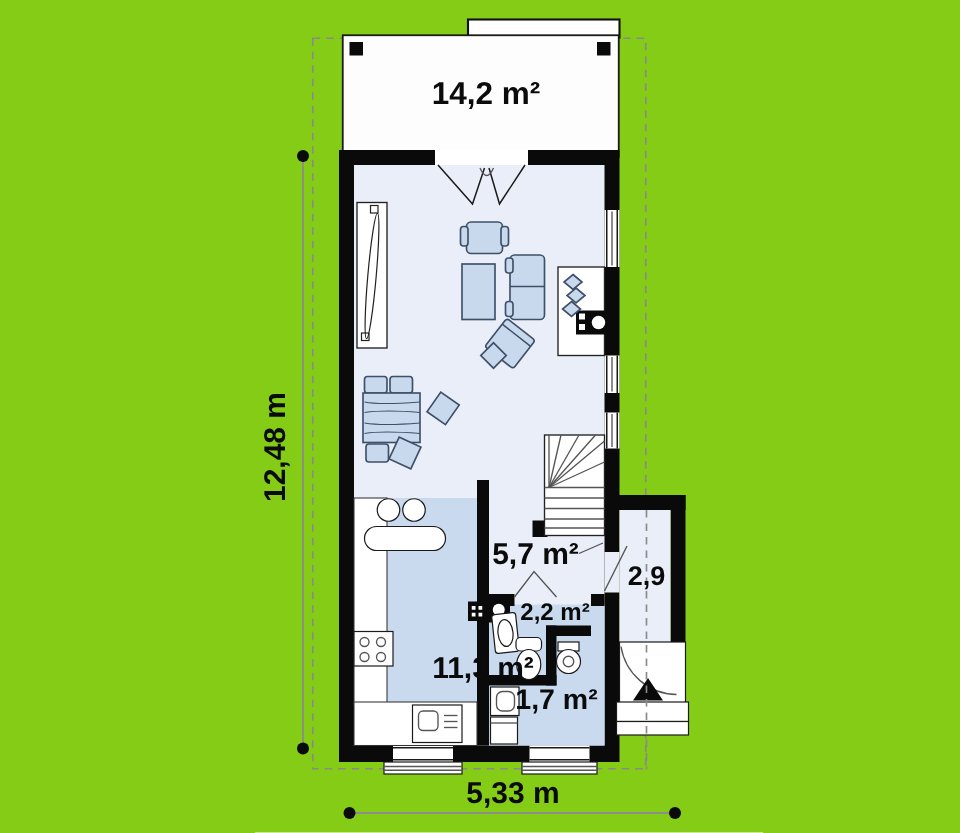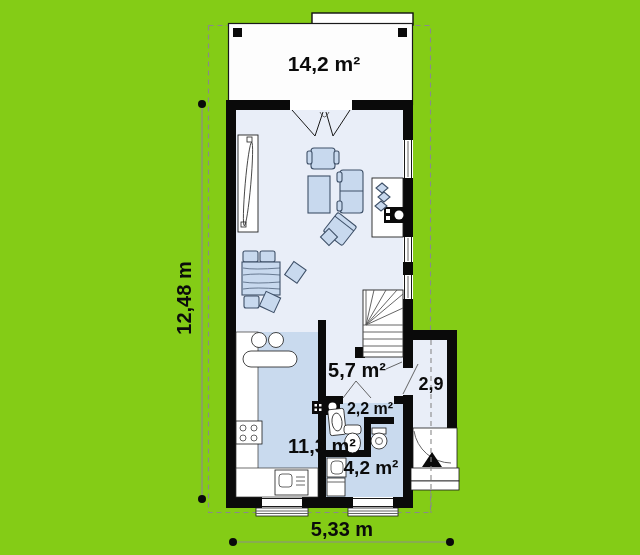--- a/index.html
+++ b/index.html
@@ -257,19 +257,19 @@
       <line class="dim" x1="233" y1="542" x2="450" y2="542"></line>
       <circle class="dot" cx="233" cy="542" r="4"></circle>
       <circle class="dot" cx="450" cy="542" r="4"></circle>
     </g>
   </svg>
 
   <div class="lbl" style="left:324px;top:63px;font-size:21px;">14,2 m²</div>
   <div class="lbl" style="left:290px;top:446px;font-size:20px;margin-left:32px;">11,3 m²</div>
   <div class="lbl" style="left:357px;top:370px;font-size:20px;">5,7 m²</div>
   <div class="lbl" style="left:370px;top:409px;font-size:16px;">2,2 m²</div>
-  <div class="lbl" style="left:371px;top:467px;font-size:19px;">4,2 m²</div>
+  <div class="lbl" style="left:371px;top:467px;font-size:19px;">1,7 m²</div>
   <div class="lbl" style="left:431px;top:384px;font-size:18px;">2,9</div>
 
   <div class="lbl rot" style="left:184px;top:298px;font-size:20px;">12,48 m</div>
   <div class="lbl" style="left:342px;top:529px;font-size:20px;">5,33 m</div>
 
 </div>
 
 </body></html>

